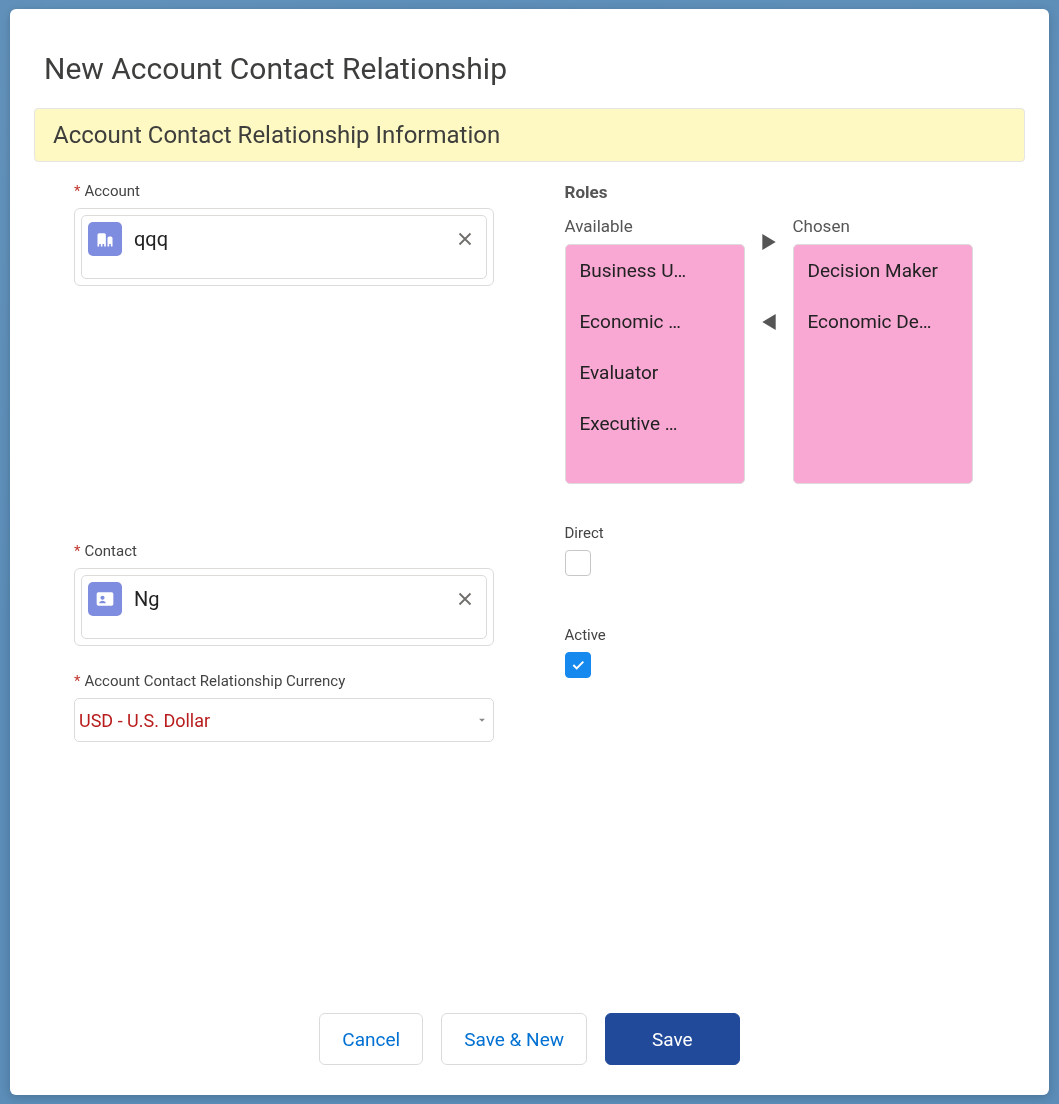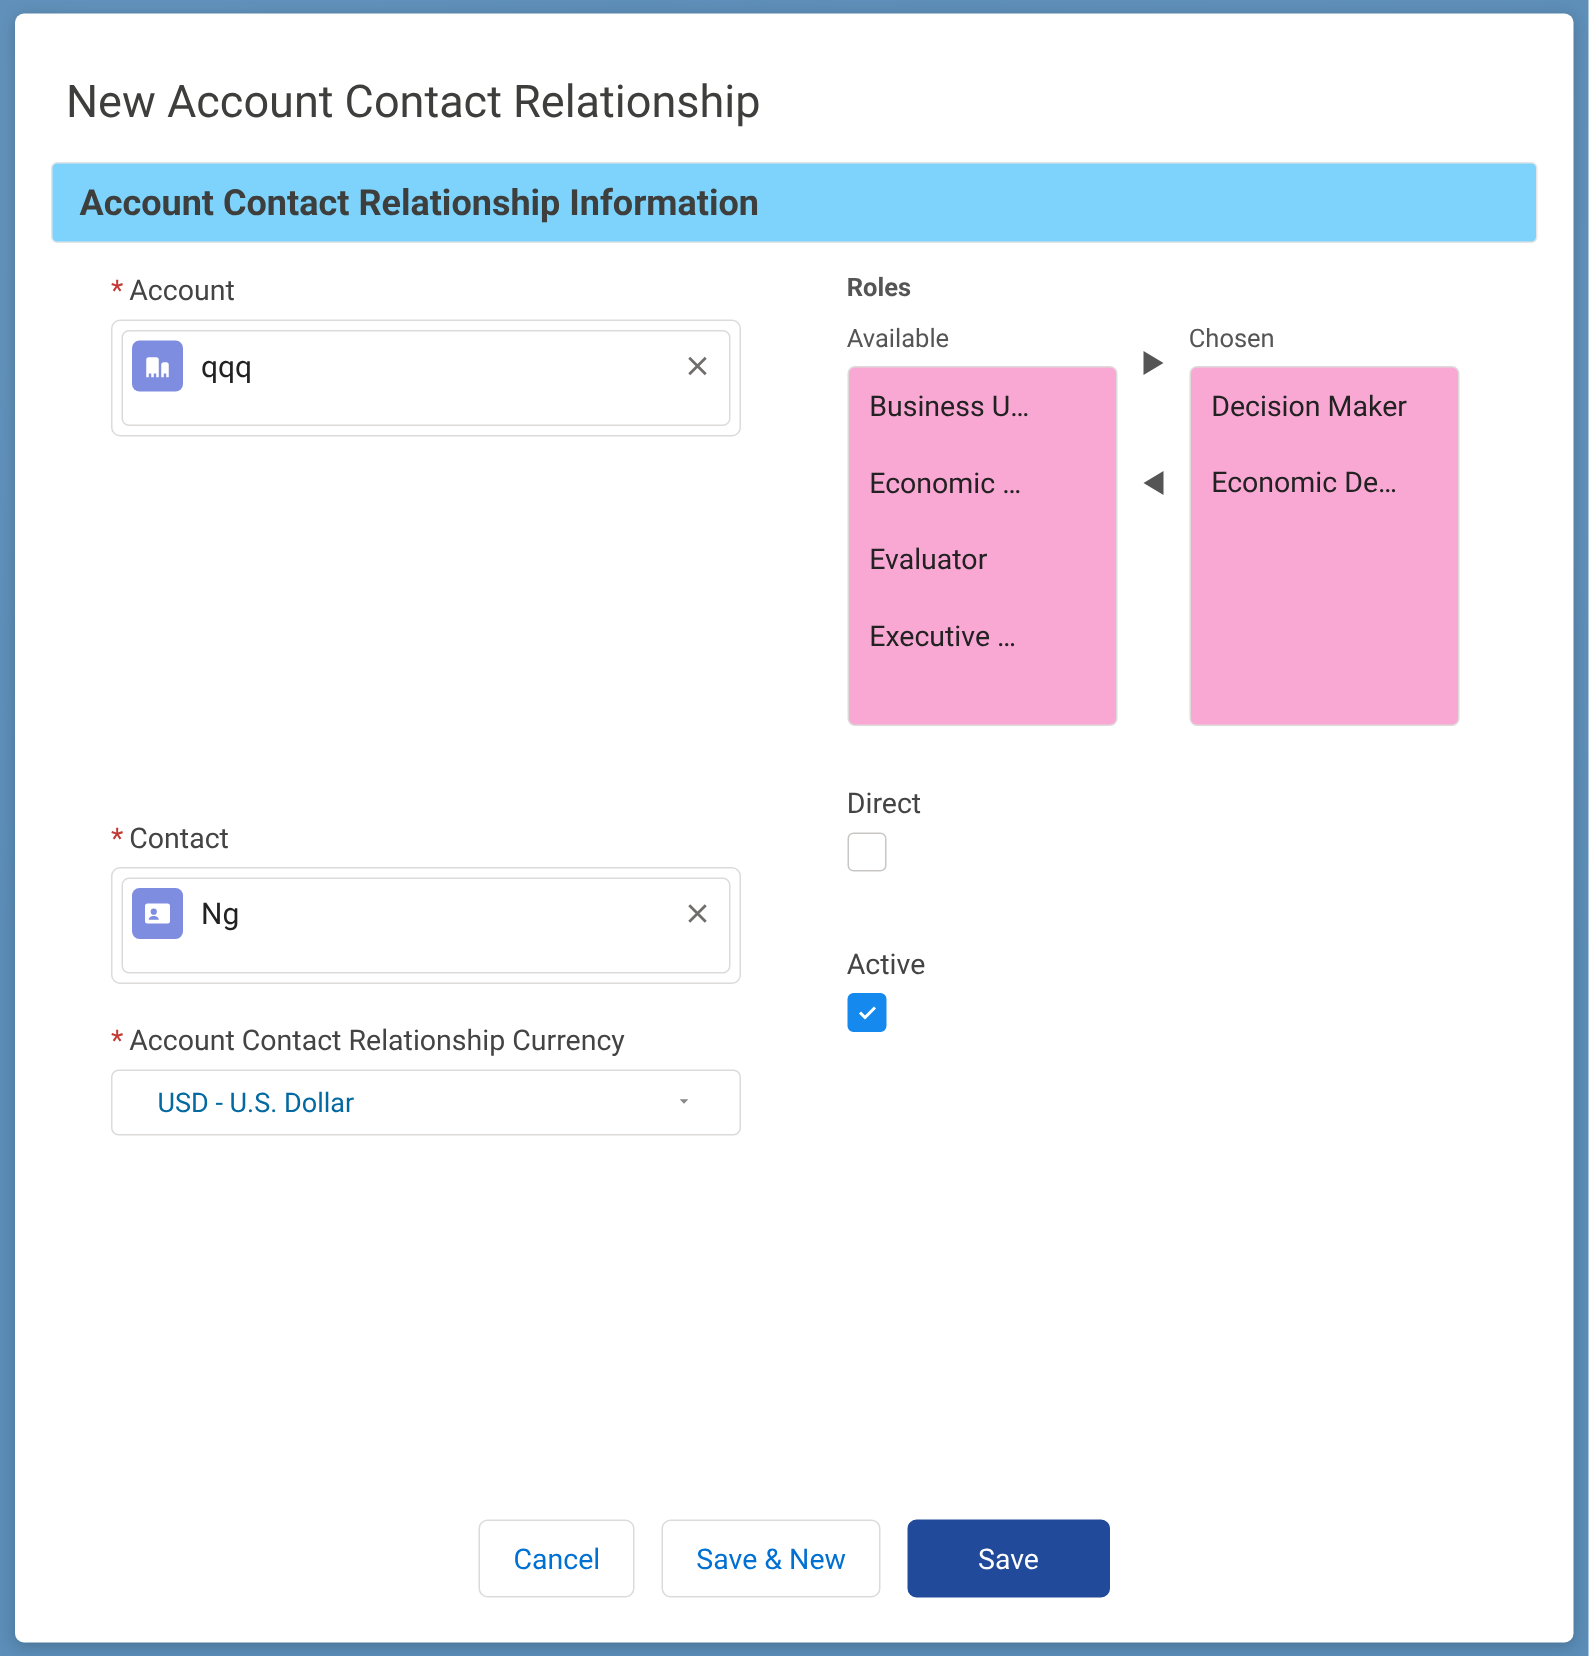--- a/index.html
+++ b/index.html
@@ -13,28 +13,28 @@
     color:#3e3e3c;
   }
   .modal {
     position:absolute; left:10px; top:9px; width:1039px; height:1086px;
     background:#fff; border-radius:6px;
     box-shadow: 0 2px 10px rgba(0,0,0,0.2);
   }
   .modal-inner { padding: 32px 24px 20px 24px; height:100%; display:flex; flex-direction:column; }
   .modal-title { font-size:30px; font-weight:400; color:#3e3e3c; margin: 10px 0 22px 10px; }
   .section-bar {
-    background:#7dd3fc; border:1px solid #e5e5e5; border-radius:4px;
-    padding: 12px 18px; font-size:24px; font-weight:700; color:#3e3e3c;
+    background:#fef9c3; border:1px solid #e5e5e5; border-radius:4px;
+    padding: 12px 18px; font-size:24px; font-weight:400; color:#3e3e3c;
     margin-bottom: 20px;
   }
   .form-body { display:flex; gap:40px; padding: 0 10px 0 40px; flex:1; }
   .col { flex:1; min-width:0; }
   .field { margin-bottom: 26px; }
-  .field-label { font-size:19px; color:#444; margin-bottom:8px; }
+  .field-label { font-size:15px; color:#444; margin-bottom:8px; }
   .req { color:#c23934; margin-right:4px; }
   .roles-heading { font-weight:700; font-size:17px; color:#555; margin-bottom:14px; }
   .pill-container {
     border:1px solid #dddbda; border-radius:6px; padding:6px;
     width:420px;
   }
   .pill {
     display:flex; align-items:center; gap:12px;
     border:1px solid #dddbda; border-radius:5px;
     padding:6px 10px 22px 6px; font-size:20px; color:#222;
@@ -60,21 +60,21 @@
   .listbox-inner::-webkit-scrollbar-thumb { background:#c2c2c2; border-radius:2px; }
   .listbox .opt {
     padding:14px 14px; font-size:19px; color:#222; white-space:nowrap; overflow:hidden; text-overflow:ellipsis;
     cursor:default;
   }
   .shuttle-btns { display:flex; flex-direction:column; justify-content:flex-start; gap:52px; padding-top:12px; }
   .shuttle-btn { width:28px; height:28px; display:flex; align-items:center; justify-content:center; cursor:pointer; color:#555; }
   .sub-label { font-size:17px; color:#555; margin-bottom:8px; }
   .select {
     width:420px; height:44px; border:1px solid #dddbda; border-radius:5px; background:#fff;
-    display:flex; align-items:center; justify-content:space-between; padding:0 30px; font-size:18px; color:#0369a1;
+    display:flex; align-items:center; justify-content:space-between; padding:0 4px; font-size:18px; color:#b91c1c;
     cursor:pointer;
   }
   .select .caret { color:#888; }
   .checkbox {
     width:26px; height:26px; border:1px solid #c9c7c5; border-radius:4px; background:#fff;
     display:flex; align-items:center; justify-content:center; cursor:pointer;
   }
   .checkbox.checked { background:#1589ee; border-color:#1589ee; }
   .checkbox.checked svg { stroke:#fff; }
   .footer {

